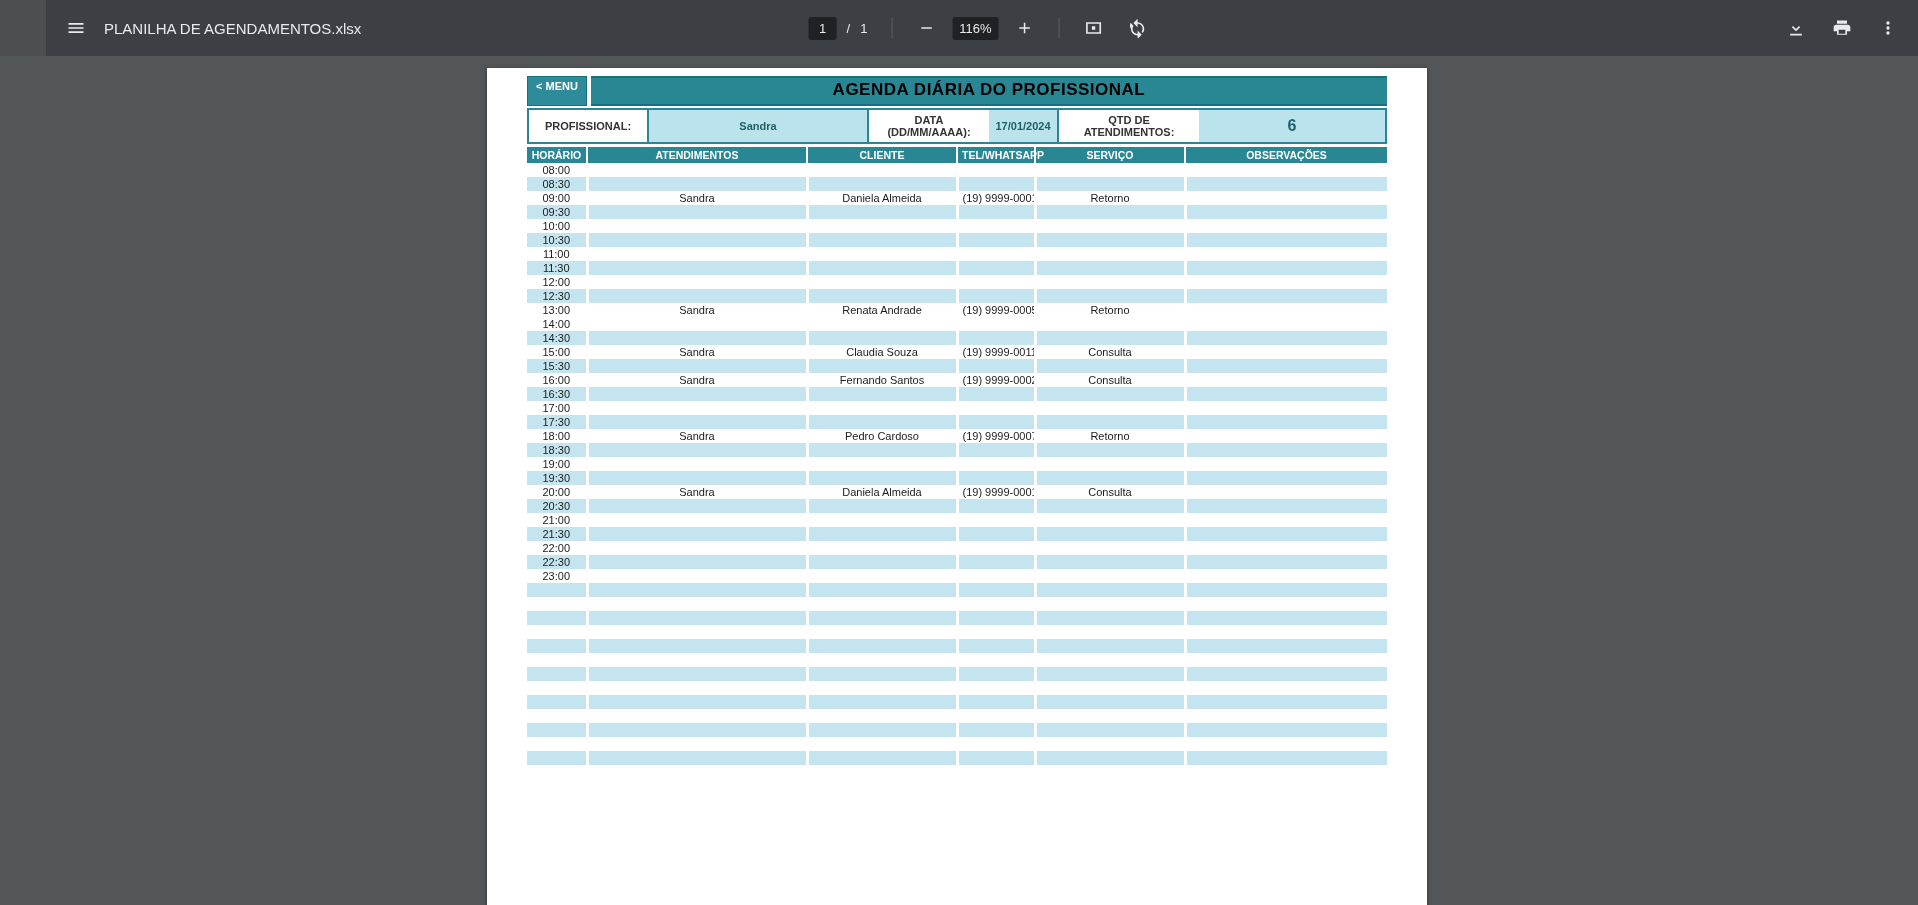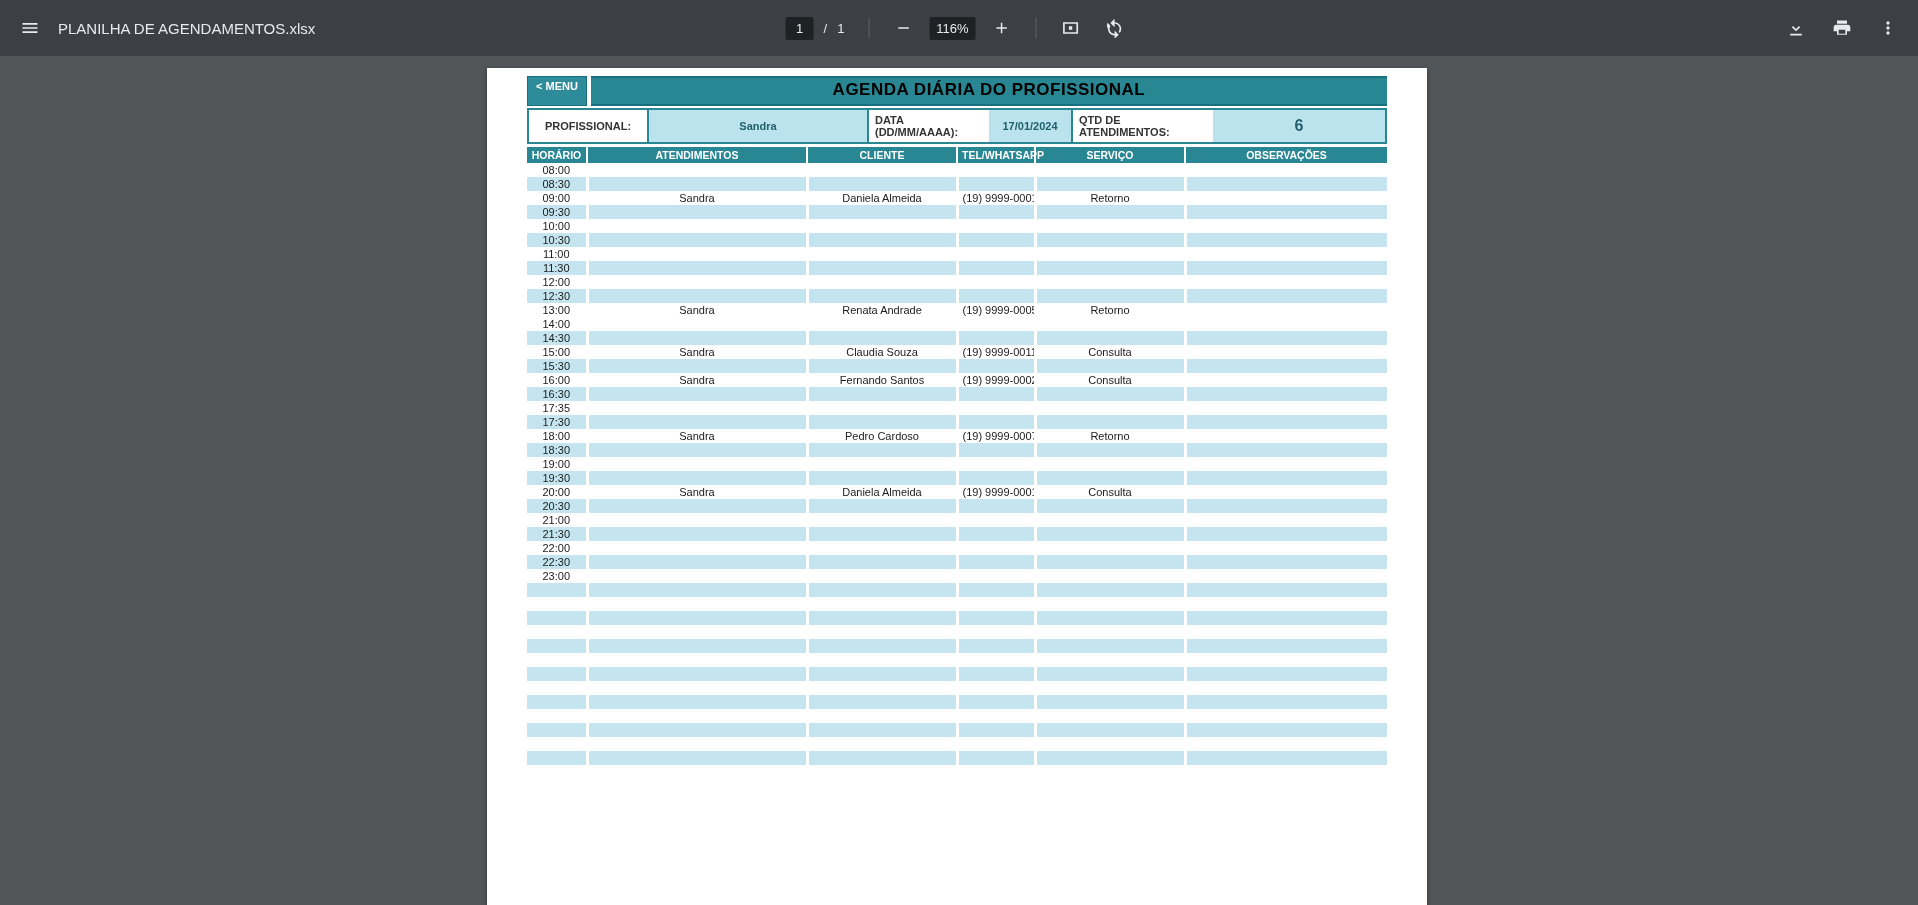--- a/index.html
+++ b/index.html
@@ -16,20 +16,21 @@
   .toolbar {
     height: 56px;
     background: #3c3f43;
     color: #e8eaed;
     display: flex;
     align-items: center;
     padding: 0 12px;
     gap: 8px;
     position: relative;
     z-index: 2;
+    margin-left: 46px;
   }
   .toolbar .left, .toolbar .center, .toolbar .right {
     display: flex;
     align-items: center;
     gap: 10px;
   }
   .toolbar .left { flex: 1; min-width: 0; justify-content: flex-start; }
   .toolbar .center { position: absolute; left: 50%; transform: translateX(-50%); gap: 8px; }
   .toolbar .right { justify-content: flex-end; }
 
@@ -120,20 +121,21 @@
     padding: 2px 0 4px 0;
     border-top: 2px solid #186f7d;
     border-bottom: 2px solid #186f7d;
   }
 
   .info-row {
     display: flex;
     margin-top: 2px;
     border: 2px solid #298693;
     font-size: 11px;
+    text-align: center;
   }
   .info-label {
     background: #fff;
     color: #333;
     font-weight: bold;
     display: flex;
     align-items: center;
     justify-content: center;
     padding: 4px 6px;
   }
@@ -144,21 +146,21 @@
     display: flex;
     align-items: center;
     justify-content: center;
     padding: 4px 6px;
     border-right: 2px solid #298693;
   }
   .info-value.big { font-size: 16px; }
   .info-label.l1 { width: 120px; border-right: 2px solid #298693; }
   .info-value.v1 { width: 220px; }
   .info-label.l2 { width: 120px; }
-  .info-value.v2 { width: 84px; }
+  .info-value.v2 { width: 70px; }
   .info-label.l3 { width: 140px; }
   .info-value.v3 { flex: 1; border-right: none; }
 
   table.schedule {
     width: 100%;
     margin-top: 3px;
     border-collapse: collapse;
     font-size: 11px;
     color: #1b1b1b;
     table-layout: fixed;
@@ -433,21 +435,21 @@
               </tr>
               <tr class="even">
                 <td>16:30</td>
                 <td></td>
                 <td></td>
                 <td></td>
                 <td></td>
                 <td></td>
               </tr>
               <tr class="odd">
-                <td>17:35</td>
+                <td>17:00</td>
                 <td></td>
                 <td></td>
                 <td></td>
                 <td></td>
                 <td></td>
               </tr>
               <tr class="even">
                 <td>17:30</td>
                 <td></td>
                 <td></td>

